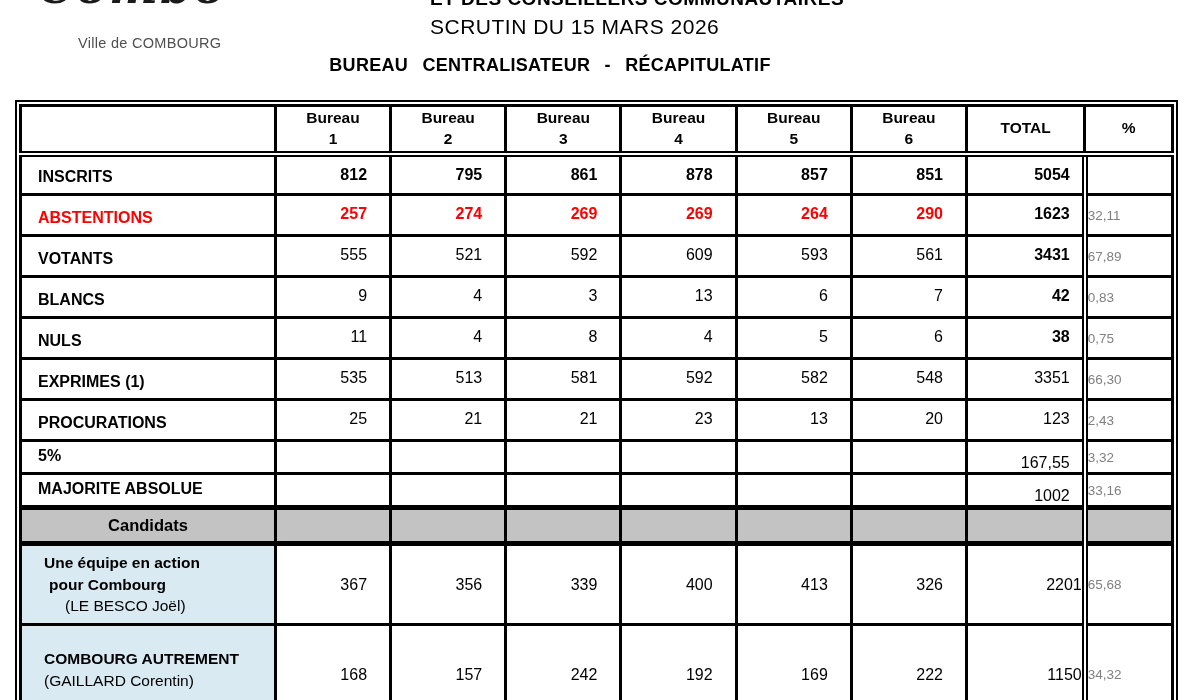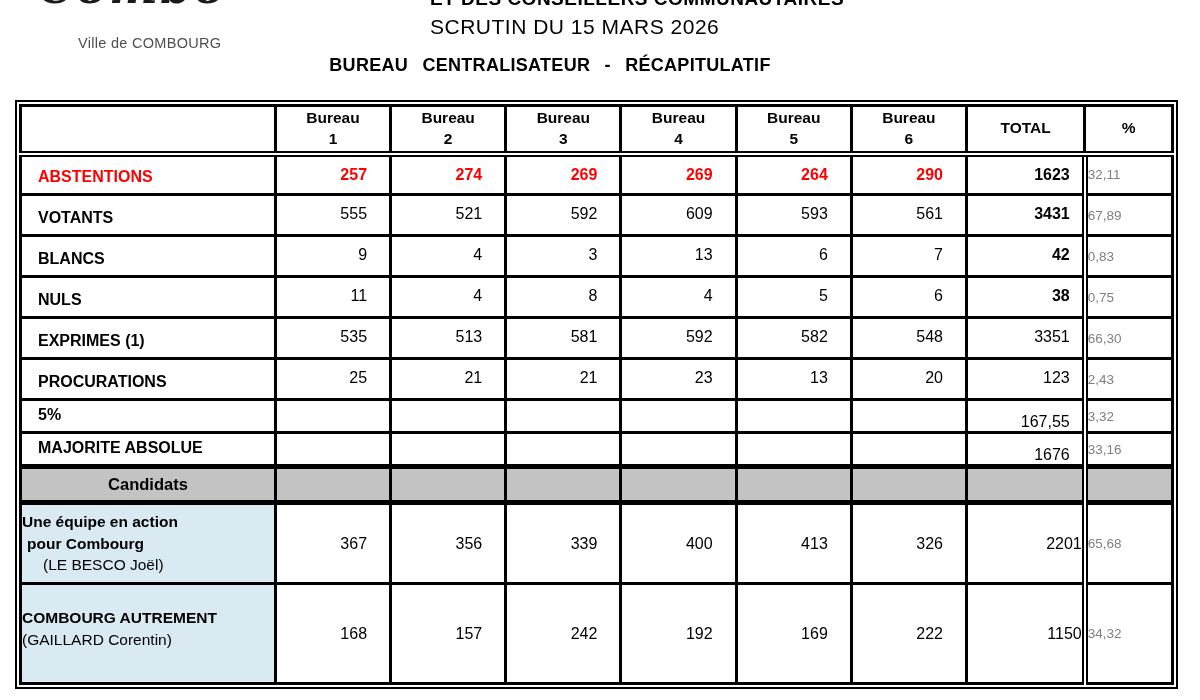--- a/index.html
+++ b/index.html
@@ -52,21 +52,21 @@
   tr.row-band td { height:36px; background:#c3c3c3; border-top:5px solid #000; border-bottom:5px solid #000; }
   tr.row-band .lbl { font-weight:bold; text-align:center; vertical-align:middle;
                      padding:0; font-size:16.5px; }
 
   tr.row-cand td { vertical-align:middle; }
   tr.row-cand1 td { height:81px; }
   tr.row-cand2 td { height:100px; }
   tr.row-cand .val { padding:0 22px 0 0; }
   tr.row-cand .tot { padding:0 0 0 0; }
   tr.row-cand .lbl { background:#d9eaf2; vertical-align:middle; font-weight:normal;
-                     font-size:15.5px; line-height:1.4; padding:0 4px 0 0; }
+                     font-size:15.5px; line-height:1.4; padding:0 4px 0 22px; }
   tr.row-cand2 .lbl { vertical-align:top; padding-top:22px; }
   .cl-b { font-weight:bold; }
   .cl-i1 { padding-left:5px; } .cl-i2 { padding-left:21px; }
 </style>
 </head>
 <body>
 
 <div class="page">
 
   <div class="logo-clip">
@@ -103,20 +103,33 @@
             <td>Bureau<br>2</td>
             <td>Bureau<br>3</td>
             <td>Bureau<br>4</td>
             <td>Bureau<br>5</td>
             <td>Bureau<br>6</td>
             <td>TOTAL</td>
             <td>%</td>
           </tr>
         </thead>
       <tbody>
+          <tr class="row-std bold-vals bold-tot">
+            <td class="lbl">
+              <div class="cl-b">INSCRITS</div>
+            </td>
+            <td class="val">812</td>
+            <td class="val">795</td>
+            <td class="val">861</td>
+            <td class="val">878</td>
+            <td class="val">857</td>
+            <td class="val">851</td>
+            <td class="tot">5054</td>
+            <td class="pct"></td>
+          </tr>
           <tr class="row-std bold-vals bold-tot red-row">
             <td class="lbl">
               <div class="cl-b">ABSTENTIONS</div>
             </td>
             <td class="val">257</td>
             <td class="val">274</td>
             <td class="val">269</td>
             <td class="val">269</td>
             <td class="val">264</td>
             <td class="val">290</td>
@@ -204,21 +217,21 @@
           <tr class="row-short">
             <td class="lbl">
               <div class="cl-b">MAJORITE ABSOLUE</div>
             </td>
             <td class="val"></td>
             <td class="val"></td>
             <td class="val"></td>
             <td class="val"></td>
             <td class="val"></td>
             <td class="val"></td>
-            <td class="tot">1676</td>
+            <td class="tot">1002</td>
             <td class="pct">33,16</td>
           </tr>
           <tr class="row-band">
             <td class="lbl">
               <div>Candidats</div>
             </td>
             <td class="val"></td>
             <td class="val"></td>
             <td class="val"></td>
             <td class="val"></td>

